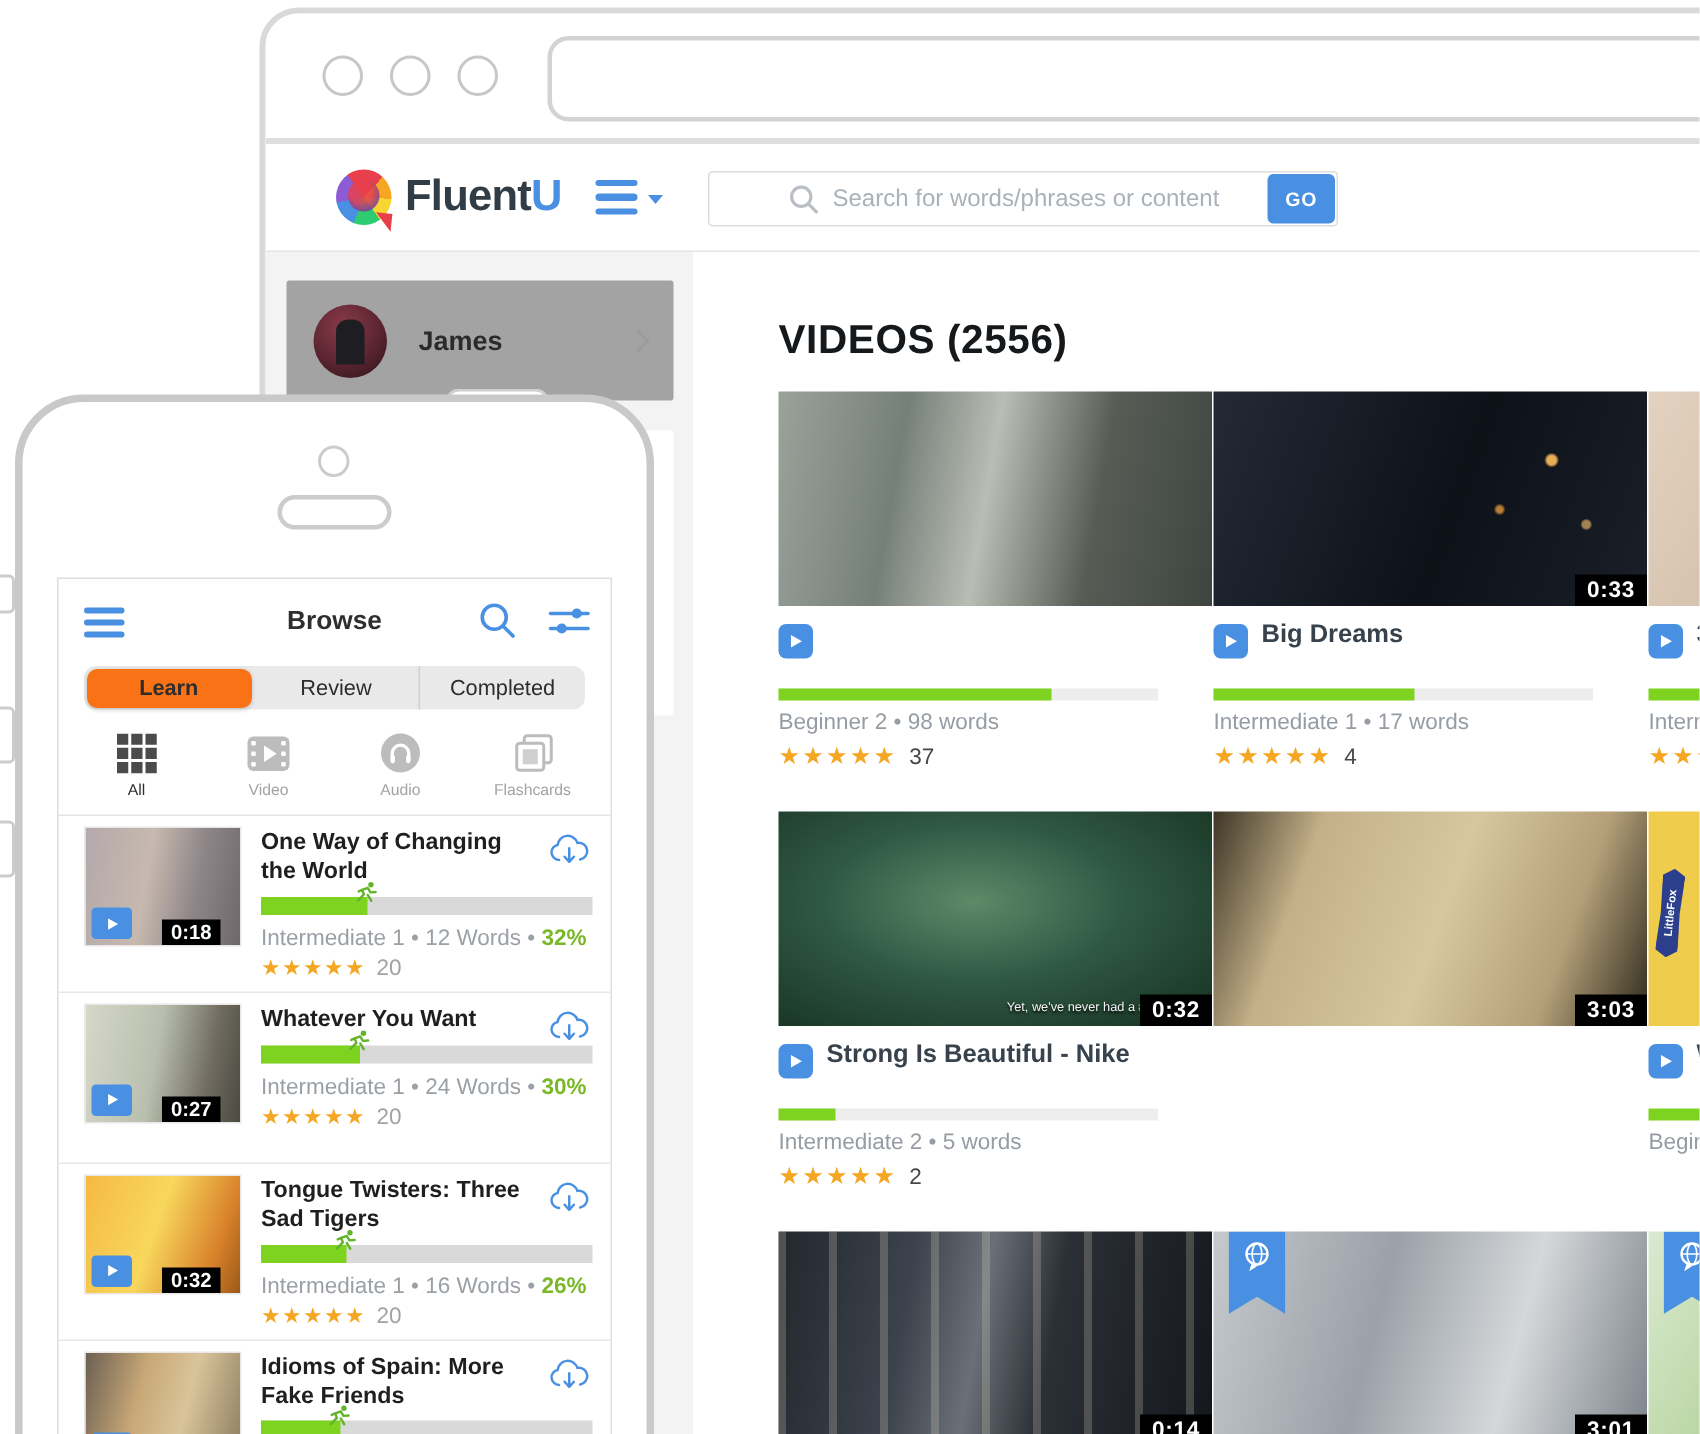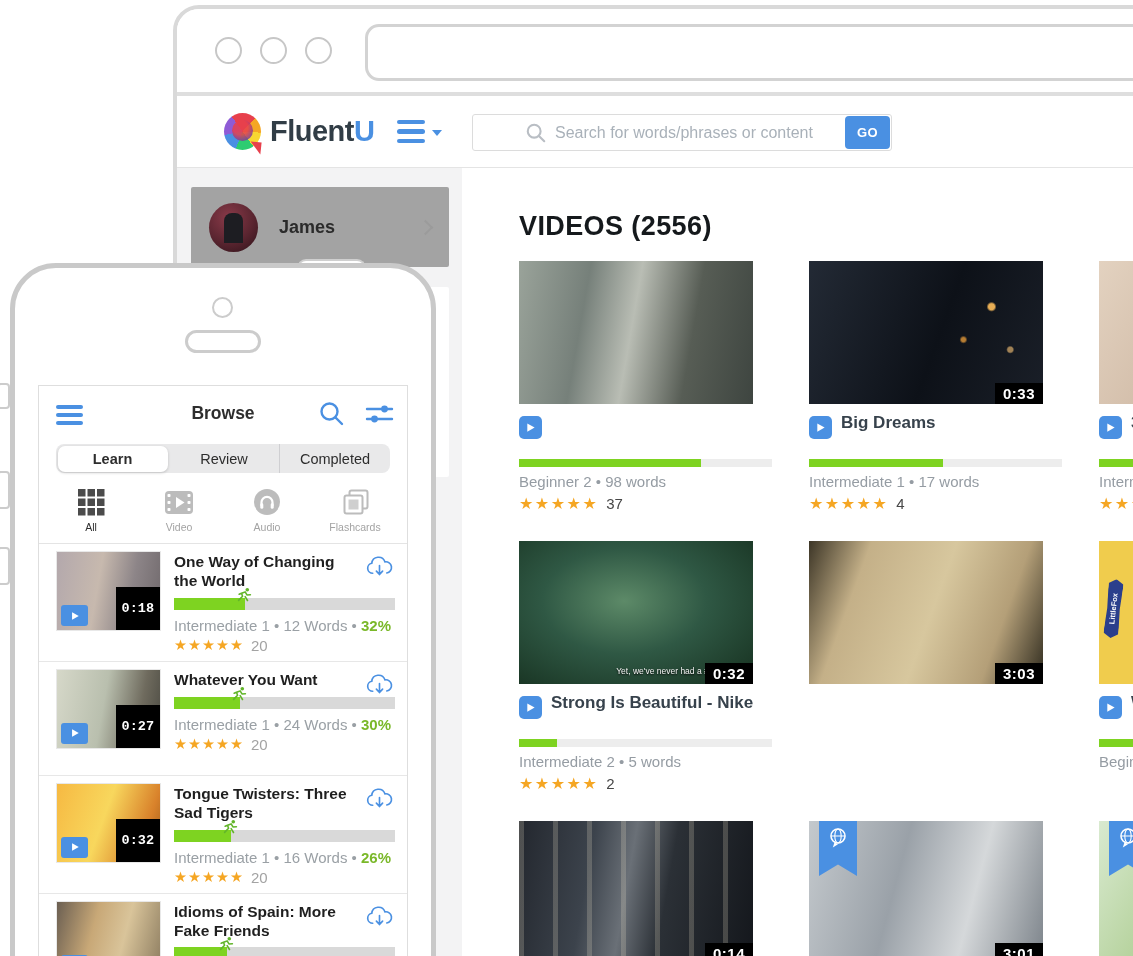--- a/index.html
+++ b/index.html
@@ -53,21 +53,21 @@
   .chevron-right { margin-left:auto; width:11px; height:11px; border-top:2.5px solid #9b9b9b;
     border-right:2.5px solid #9b9b9b; transform:rotate(45deg); }
   .sidebar-tab-sliver { position:absolute; left:120px; top:91px; width:69px; height:30px;
     background:#fff; border:2.5px solid #cfcfcf; border-bottom:none; border-radius:9px 9px 0 0; z-index:2; }
   .sidebar-card-2 { margin:20px 13px 0 14px; height:190px; background:#fff; border-radius:2px; }
 
   .main-area { flex:1; background:#fff; padding:43px 0 0 57px; overflow:hidden; }
   .videos-heading { font-size:27px; font-weight:700; color:#15191c; letter-spacing:0.4px; margin-bottom:19px; }
   .video-grid { display:grid; grid-template-columns:repeat(3, 253px); column-gap:37px; row-gap:3px; width:840px; }
   .video-card { width:253px; }
-  .v-thumb { width:234px; height:143px; position:relative; cursor:pointer; }
+  .v-thumb { width:289px; height:143px; position:relative; cursor:pointer; }
   .v-body { position:relative; height:134px; }
   .v-title-row { padding-top:8px; font-size:17px; font-weight:700; color:#37424c; line-height:1.35; cursor:pointer; }
   .play-chip { display:inline-flex; width:23px; height:23px; background:#4a90e2; border-radius:5px;
     align-items:center; justify-content:center; margin-right:9px; vertical-align:-5px; }
   .v-progress { position:absolute; left:0; top:55px; width:253px; height:8px; background:#ededed; }
   .v-progress .fill { height:100%; background:#7ed321; }
   .v-meta { position:absolute; left:0; top:69px; font-size:15px; color:#959ca3; }
   .v-stars-row { position:absolute; left:0; top:90px; display:flex; align-items:center; }
   .stars { color:#f5a623; font-size:16px; letter-spacing:1.5px; }
   .v-rating { font-size:15px; color:#474747; margin-left:8px; }
@@ -120,37 +120,37 @@
   .app-hamburger { position:absolute; left:17px; top:19px; display:flex; flex-direction:column; gap:4.5px; cursor:pointer; }
   .app-hamburger span { width:27px; height:3.5px; background:#4a90e2; border-radius:2px; }
   .app-title { position:absolute; left:0; right:0; top:17px; text-align:center;
     font-size:17.5px; font-weight:700; color:#2e2e2e; }
   .app-search { position:absolute; right:62px; top:14px; cursor:pointer; }
   .app-sliders { position:absolute; right:13px; top:15px; cursor:pointer; }
 
   .segmented { margin:3px 17px 0; height:29px; background:#e9e9ea; border-radius:8px;
     display:flex; align-items:stretch; font-size:14.5px; color:#2d2d2d; }
   .segment { flex:1; display:flex; align-items:center; justify-content:center; cursor:pointer; }
-  .segment.active { background:#ffffff; border-radius:7px; margin:1.5px; font-weight:700;
+  .segment.active { background:#f97316; border-radius:7px; margin:1.5px; font-weight:700;
     box-shadow:0 1px 3px rgba(0,0,0,0.18); }
   .segment.divided { border-left:1px solid #cfcfd2; }
 
   .filter-row { display:flex; margin-top:12px; padding:0 8px; }
   .filter-cell { flex:1; display:flex; flex-direction:column; align-items:center; cursor:pointer; }
   .filter-cell .ficon { height:31px; display:flex; align-items:flex-end; justify-content:center; }
   .filter-label { font-size:10.5px; color:#a3a3a3; margin-top:5px; }
   .filter-cell.active .filter-label { color:#2e2e2e; }
 
   .app-list { margin-top:10px; border-top:1px solid #e4e4e4; }
   .app-item { position:relative; border-bottom:1px solid #e7e7e7; min-height:114px; padding:7px 0; cursor:pointer; }
   .li-thumb { position:absolute; left:17px; top:7px; width:105px; height:80px; border:1px solid #e8e8e8; }
   .li-play { position:absolute; left:4px; bottom:4px; width:27px; height:21px; background:#4a90e2;
     border-radius:3px; display:flex; align-items:center; justify-content:center; }
-  .li-duration { position:absolute; right:0; bottom:0; background:#000; color:#fff;
-    font-size:13.5px; font-weight:700; padding:14px 6px;font-family:Liberation Mono, monospace; }
+  .li-duration { position:absolute; right:13px; bottom:0; background:#000; color:#fff;
+    font-size:13.5px; font-weight:700; padding:1px 6px; }
   .li-right { margin-left:135px; margin-right:12px; padding-top:2px; position:relative; }
   .li-title { font-size:15.5px; font-weight:700; color:#1f1f1f; line-height:1.22; padding-right:34px; }
   .cloud-btn { position:absolute; right:0; top:2px; cursor:pointer; background:none; border:none; padding:0; }
   .li-progress { margin-top:7px; width:100%; height:12px; background:#d9d9d9; position:relative; }
   .li-progress .fill { height:100%; background:#7ed321; position:relative; }
   .runner { position:absolute; right:-7px; top:-11px; }
   .li-meta { margin-top:7px; font-size:15px; color:#9aa0a5; }
   .li-percent { color:#7ab829; font-weight:700; }
   .li-stars-row { margin-top:3px; display:flex; align-items:center; }
   .li-stars { color:#f5a623; font-size:14.5px; letter-spacing:1px; }

